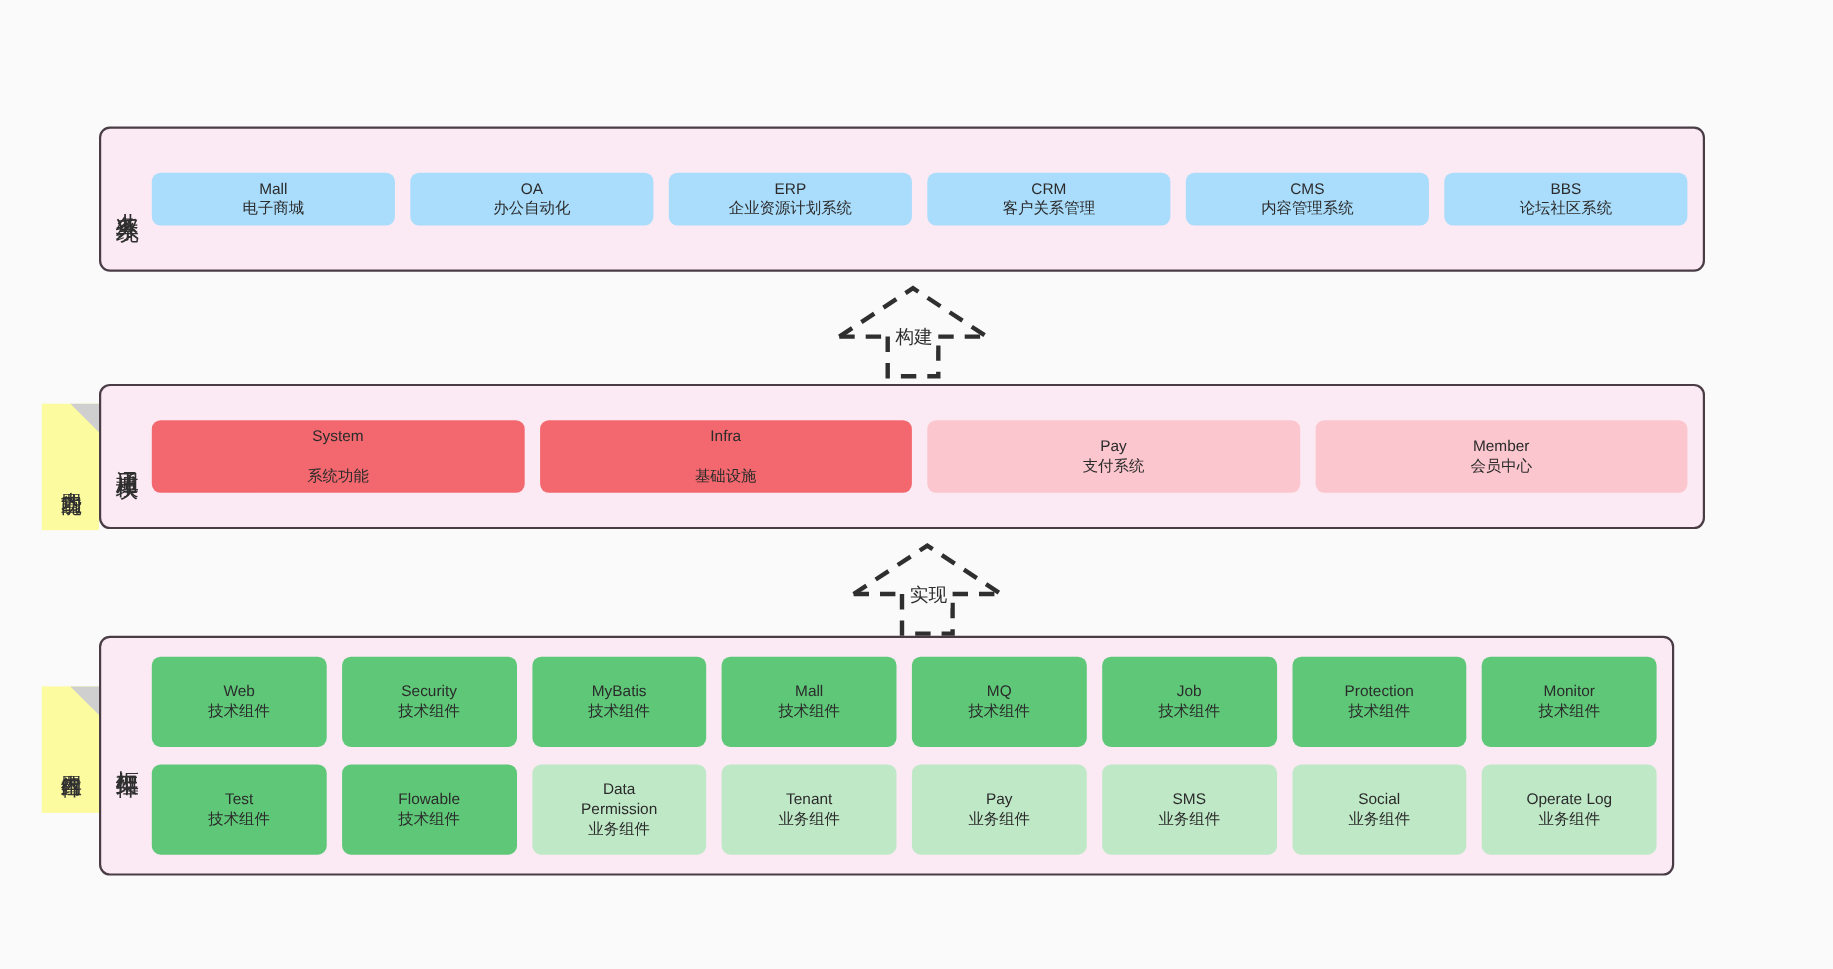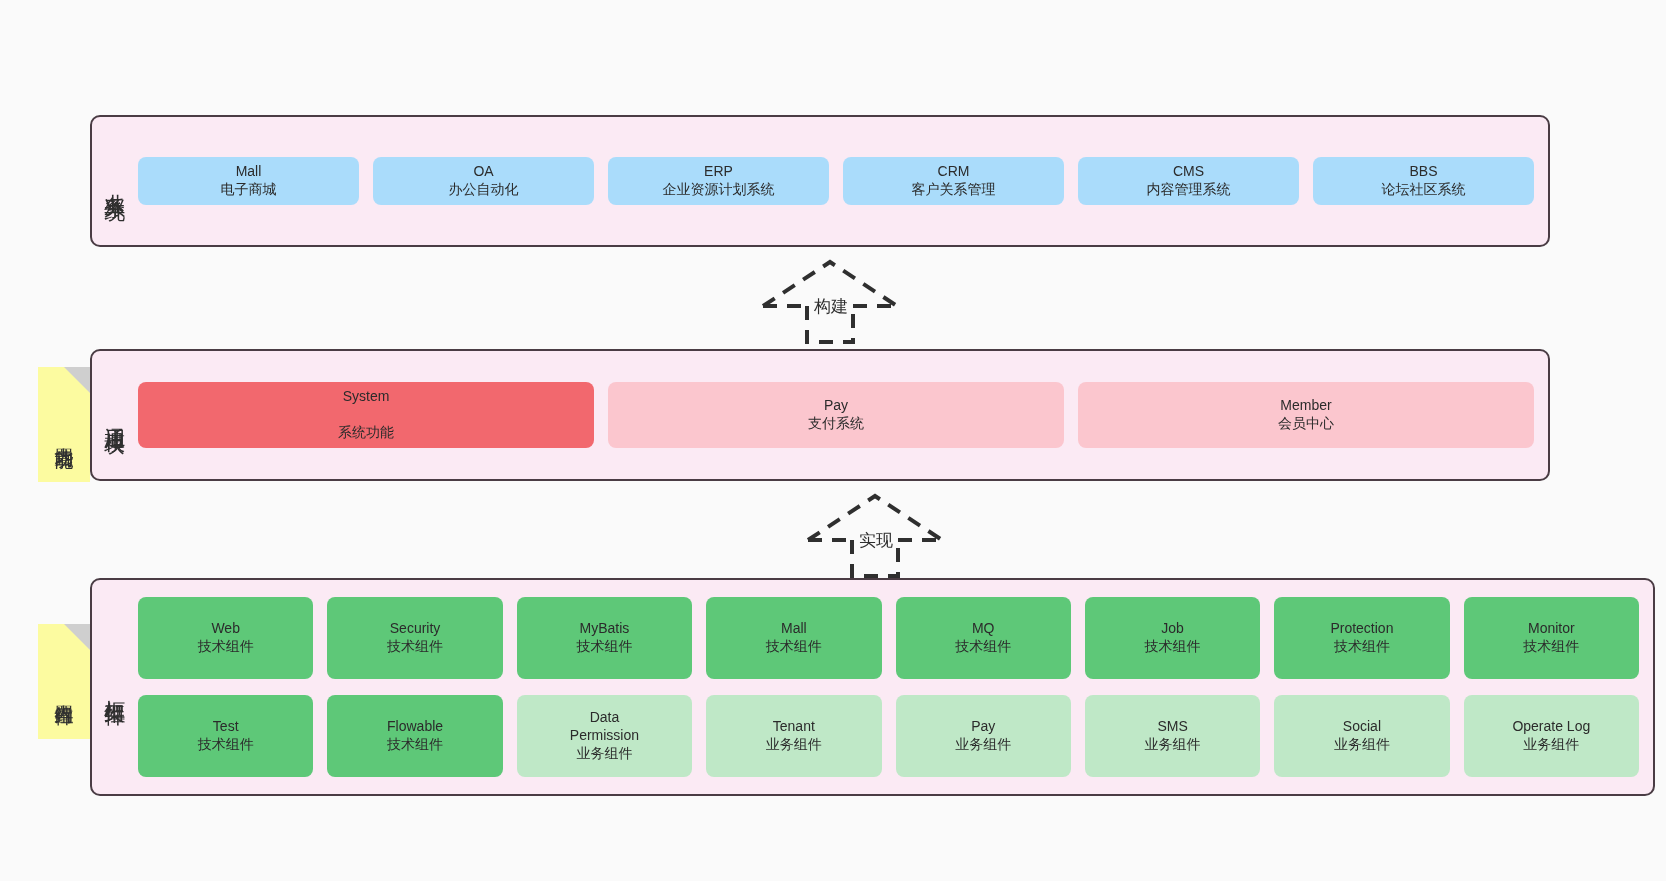--- a/index.html
+++ b/index.html
@@ -190,48 +190,52 @@
   </div>
 
   <div class="layer" id="layer-common" style="left:90px; top:349px; width:1460px; height:132px;">
     <div class="layer-title">通用模块</div>
     <div class="layer-body">
       <div class="card-row">
         <div class="card c-red">
           <span class="c-title">System</span>
           <span class="c-sub">系统功能</span>
         </div>
+        <div class="card c-red">
+          <span class="c-title">Infra</span>
+          <span class="c-sub">基础设施</span>
+        </div>
         <div class="card c-pink">
           <span class="c-title">Pay</span>
           <span class="c-sub">支付系统</span>
         </div>
         <div class="card c-pink">
           <span class="c-title">Member</span>
           <span class="c-sub">会员中心</span>
         </div>
       </div>
     </div>
   </div>
 
   <div class="note" style="left:38px; top:367px; width:52px; height:115px;">
     <div class="fold"></div>
     <div class="note-text">内置功能</div>
   </div>
 
-  <div class="arrow-wrap" style="left:800px; top:492px; width:150px; height:86px;">
+  <div class="arrow-wrap" style="left:768px; top:492px; width:150px; height:86px;">
     <svg width="150" height="86" viewBox="0 0 150 86" aria-hidden="true">
       <polyline points="8,48 75,4 142,48" fill="none" stroke="#2f2f2f" stroke-width="4" stroke-dasharray="14,10" stroke-linecap="butt"></polyline>
       <polyline points="8,48 52,48" fill="none" stroke="#2f2f2f" stroke-width="4" stroke-dasharray="14,10"></polyline>
       <polyline points="98,48 142,48" fill="none" stroke="#2f2f2f" stroke-width="4" stroke-dasharray="14,10"></polyline>
       <polyline points="52,48 52,84 98,84 98,48" fill="none" stroke="#2f2f2f" stroke-width="4" stroke-dasharray="14,10"></polyline>
     </svg>
     <div class="arrow-label" style="left:56px; top:36px;">实现</div>
   </div>
 
-  <div class="layer" id="layer-framework" style="left:90px; top:578px; width:1565px; height:218px;">
+  <div class="layer" id="layer-framework" style="left:90px; top:578px; width:1432px; height:218px;">
     <div class="layer-title">框架组件</div>
     <div class="layer-body">
 
       <div class="card-row" style="height:82px;">
         <div class="card c-green">
           <span class="c-title">Web</span>
           <span class="c-sub">技术组件</span>
         </div>
         <div class="card c-green">
           <span class="c-title">Security</span>

